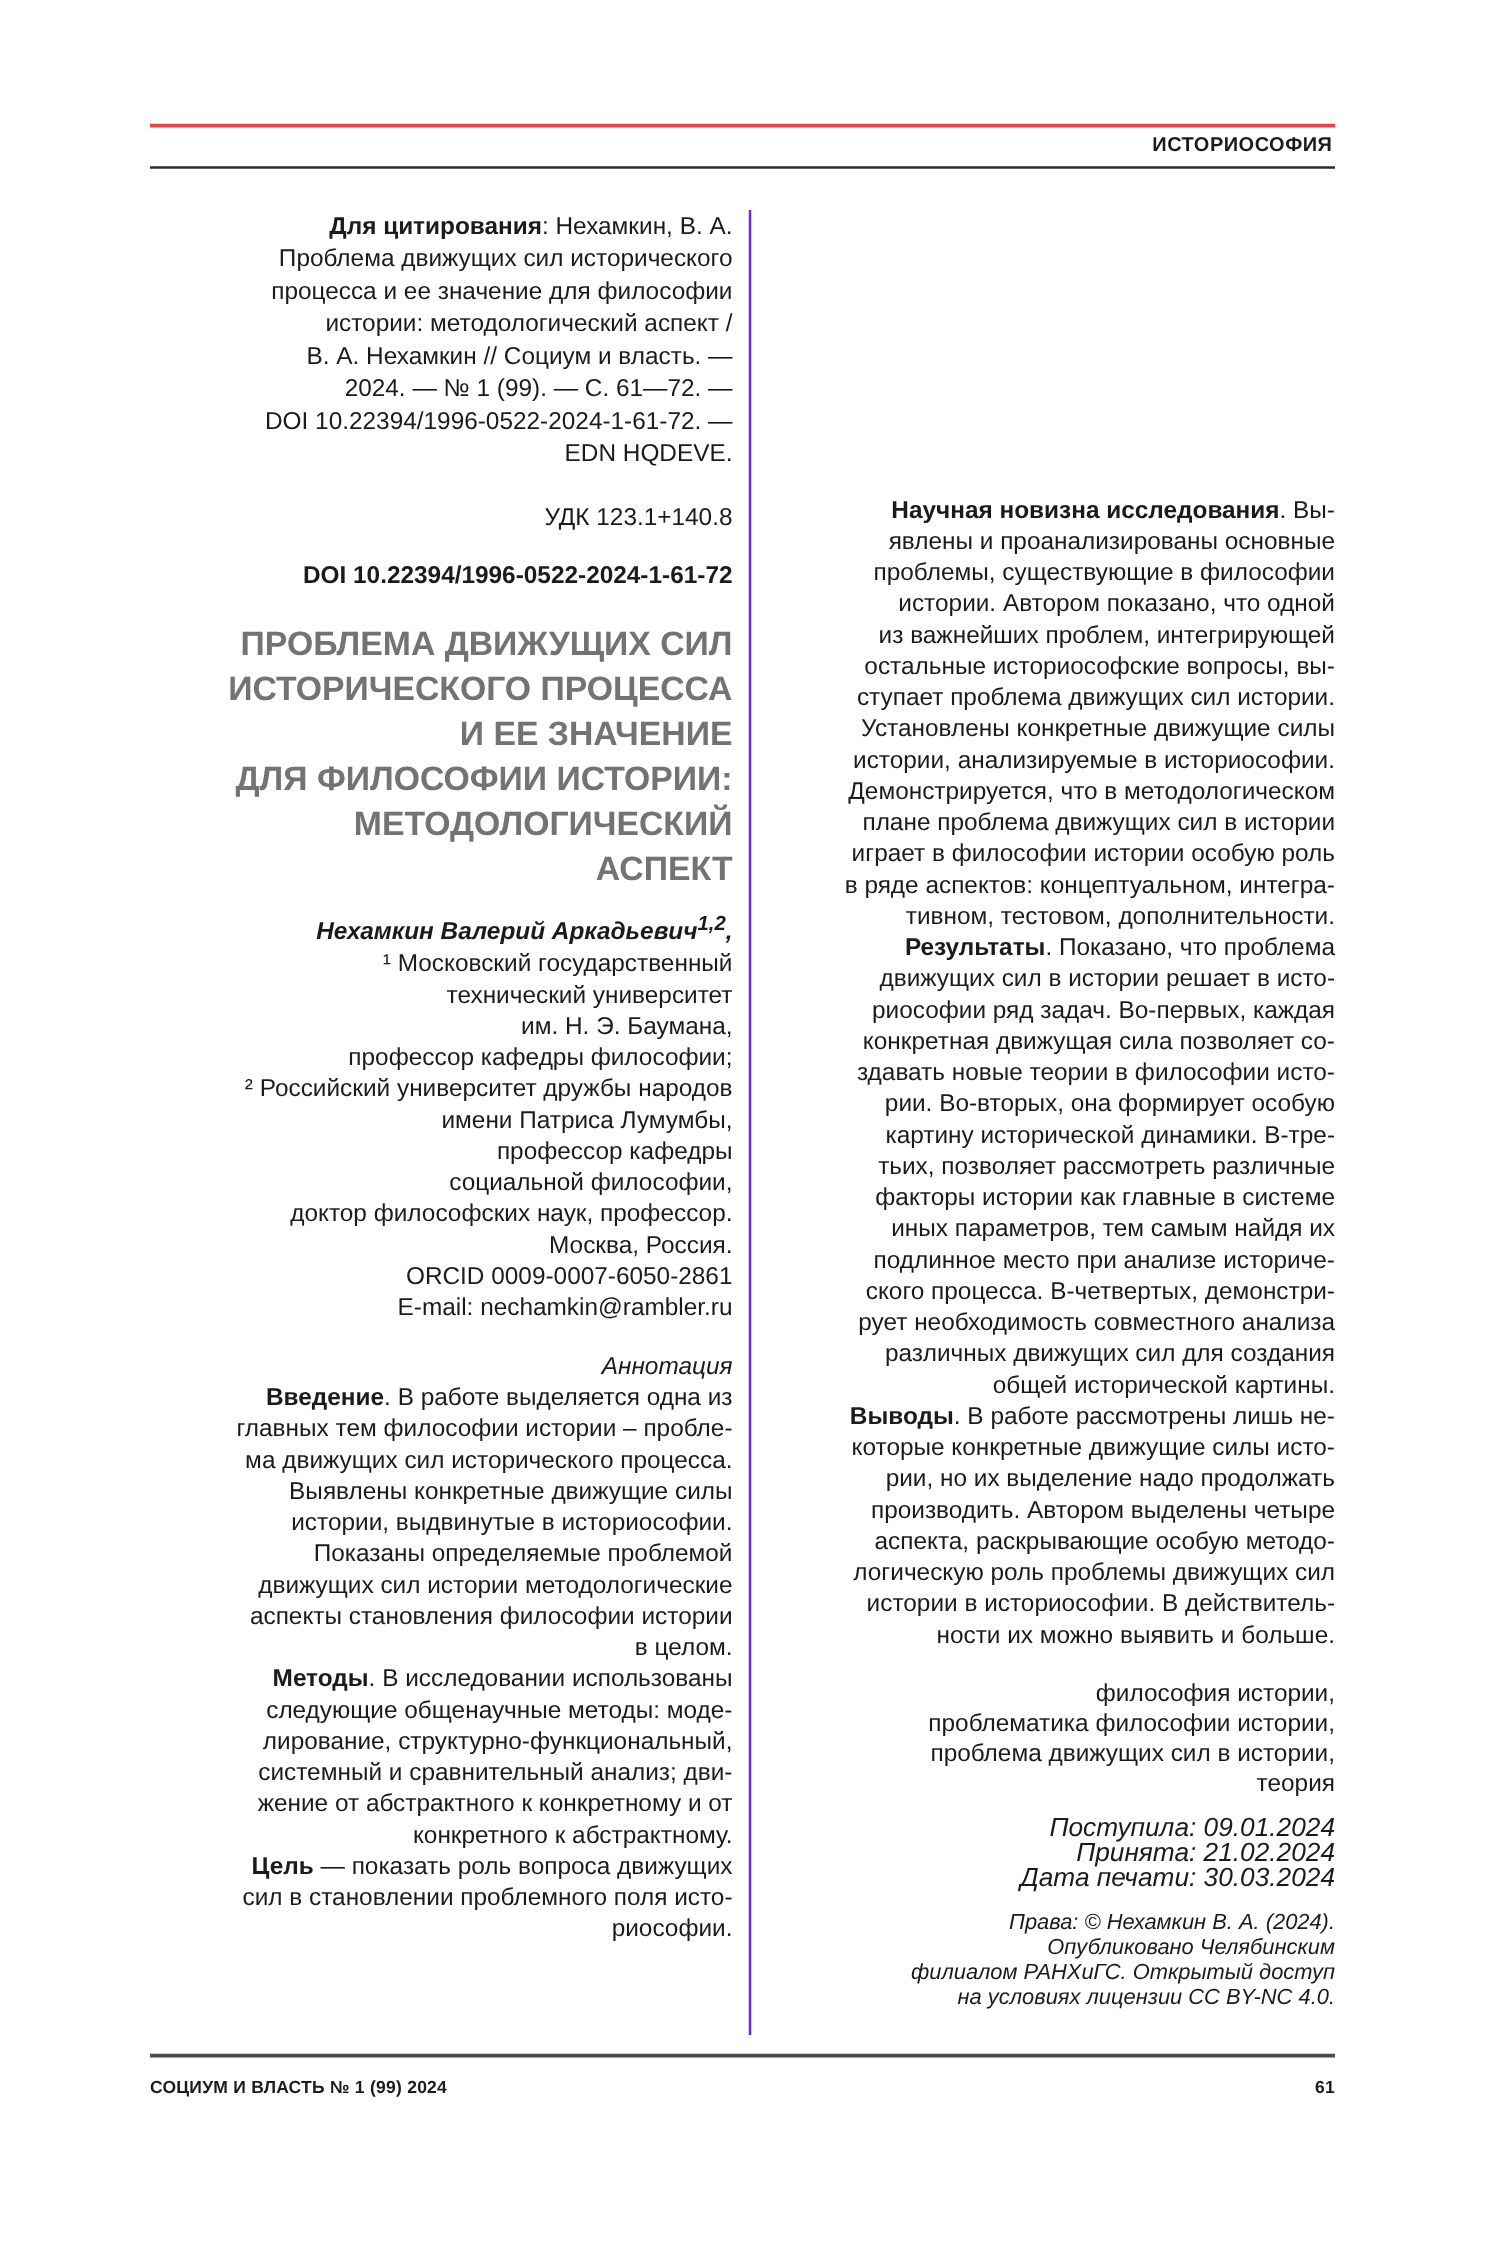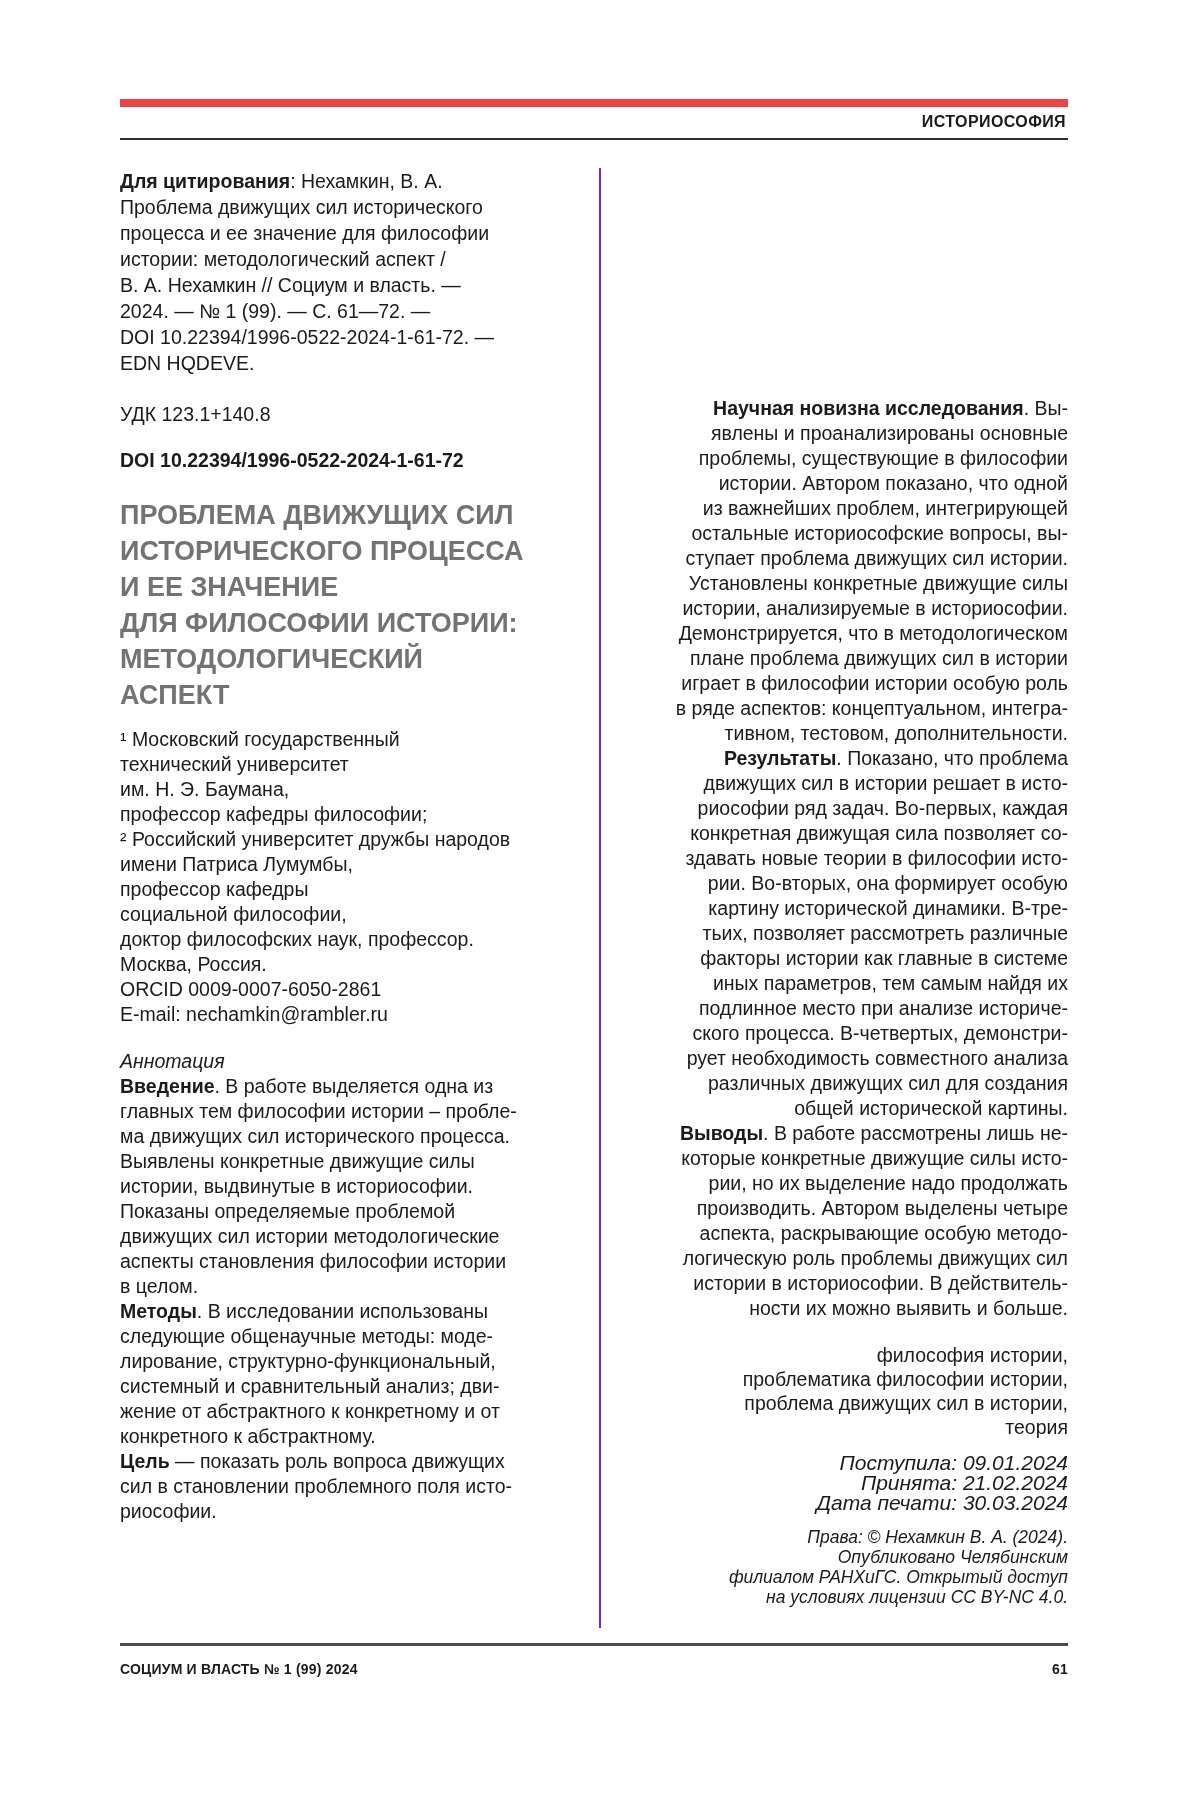--- a/index.html
+++ b/index.html
@@ -11,39 +11,40 @@
     font-family: "Liberation Sans", sans-serif;
     color: #1b1b1b;
     overflow: hidden;
   }
   .pre { white-space: pre-line; }
 
   
   .running-head {
     position: absolute;
     top: 99px; left: 120px; right: 132px;
-    border-top: 8px solid #ef4444;
+    border-top: 3px solid #ef4444;
     border-bottom: 2px solid #2e2e2e;
     padding: 6px 2px 7px 0;
     text-align: right;
     font-weight: 700;
     font-size: 16px;
     letter-spacing: 0.4px;
   }
 
   
   .main {
     position: absolute;
     top: 168px; left: 120px; right: 132px;
     display: flex;
     align-items: stretch;
   }
   .col-left {
     width: 466px;
     flex: 0 0 466px;
+    text-align: right;
     font-size: 19.5px;
     line-height: 25px;
   }
   .col-right {
     flex: 1 1 auto;
     margin-left: 13px;
     border-left: 2px solid #6d28d9;
     padding-left: 19px;
     padding-top: 228px;
     font-size: 19.5px;
@@ -116,20 +117,21 @@
       <div class="doi">DOI 10.22394/1996-0522-2024-1-61-72</div>
 
       <h1 class="article-title pre" style="margin:24px 0 0 0;">ПРОБЛЕМА ДВИЖУЩИХ СИЛ
 ИСТОРИЧЕСКОГО ПРОЦЕССА
 И ЕЕ ЗНАЧЕНИЕ
 ДЛЯ ФИЛОСОФИИ ИСТОРИИ:
 МЕТОДОЛОГИЧЕСКИЙ
 АСПЕКТ</h1>
 
       <div class="author-block">
+        <div><span class="author-name">Нехамкин Валерий Аркадьевич</span><sup class="author-name">1,2</sup><span class="author-name">,</span></div>
         <div class="pre">¹ Московский государственный
 технический университет
 им. Н. Э. Баумана,
 профессор кафедры философии;
 ² Российский университет дружбы народов
 имени Патриса Лумумбы,
 профессор кафедры
 социальной философии,
 доктор философских наук, профессор.
 Москва, Россия.

